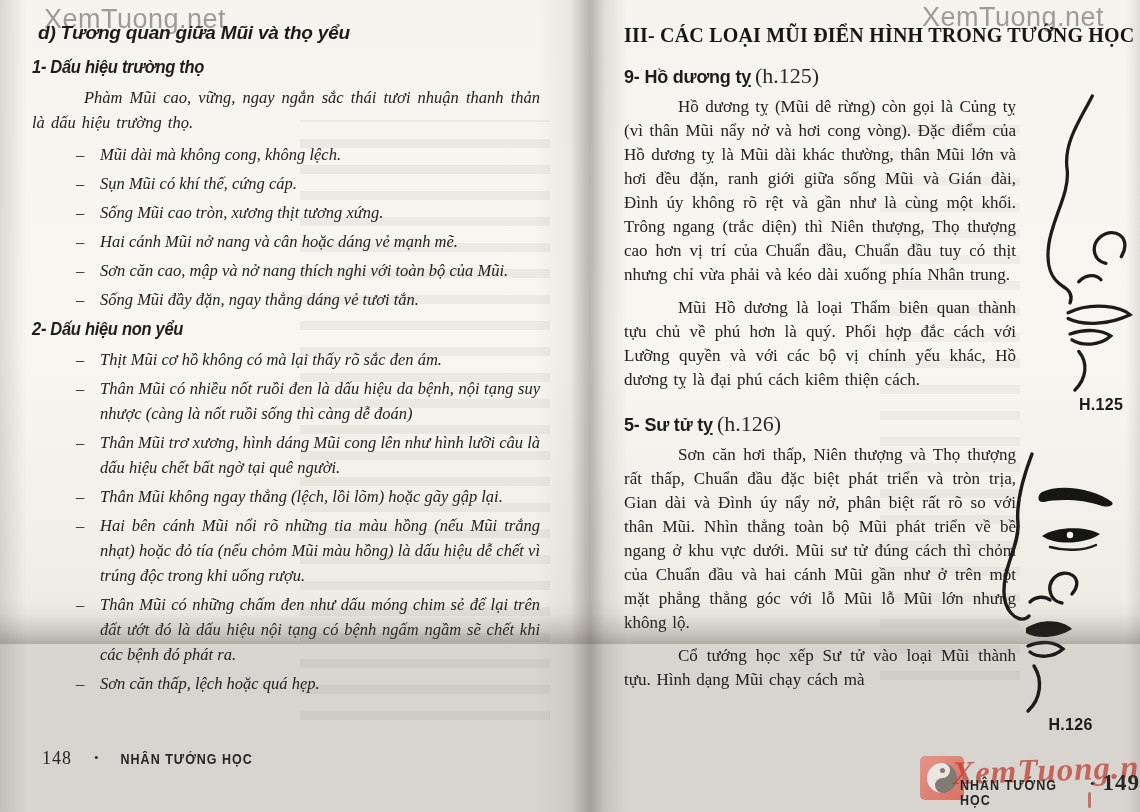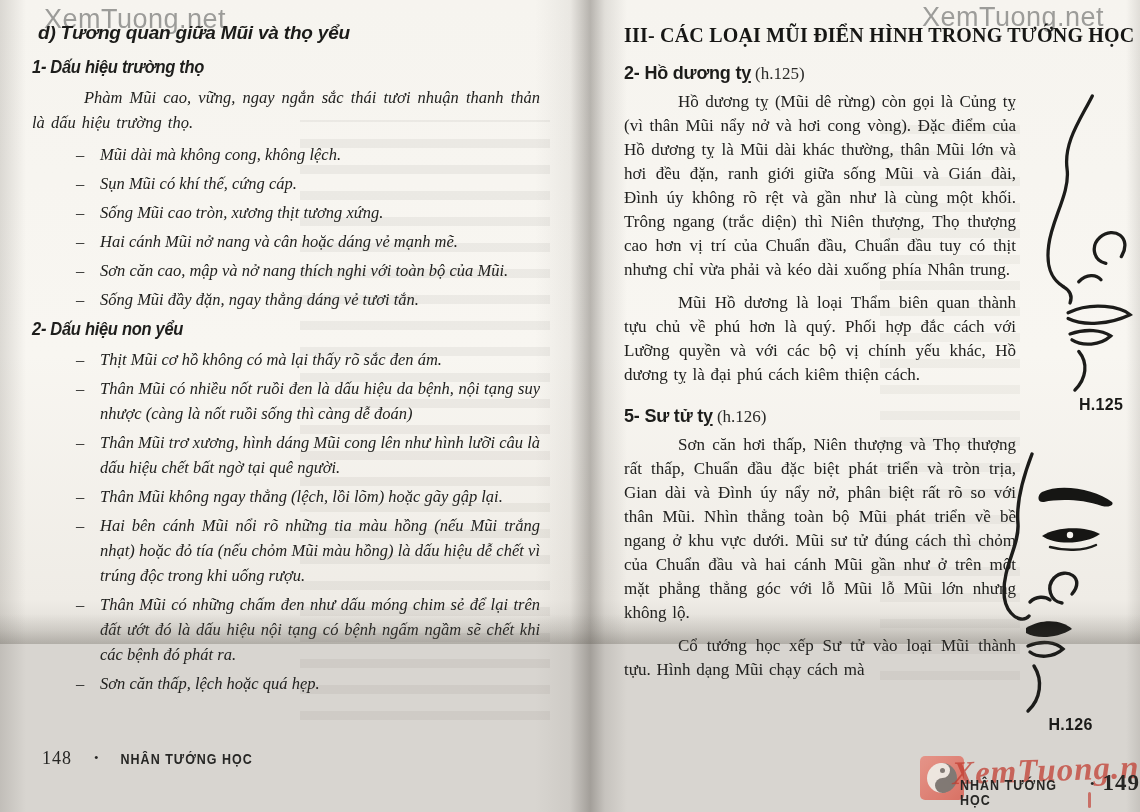--- a/index.html
+++ b/index.html
@@ -81,21 +81,21 @@
   .page-right { position:absolute; left:624px; top:24px; width:500px; color:#21211f; }
   .h-right {
     font-family:"Liberation Serif", serif; font-weight:bold; font-size:20px;
     letter-spacing:0.2px; color:#161614; margin-bottom:16px; white-space:nowrap;
   }
   .h-sub2 { margin:4px 0 6px 0; }
   .h-sub2 .t {
     font-family:"Liberation Sans", sans-serif; font-weight:bold; font-size:18px;
     letter-spacing:-0.2px; color:#1c1c1a;
   }
-  .h-sub2 .ref { font-size:17px; color:#2a2a28; }
+  .h-sub2 .ref { font-size:22px; color:#2a2a28; }
   .p-right {
     width:392px; font-size:17px; line-height:24px; text-align:justify; text-indent:54px;
     margin-bottom:9px; word-spacing:1.5px;
   }
   .gap-lg { height:6px; }
 
   .figure { position:absolute; }
   .figure svg { display:block; }
   .fig-label {
     font-family:"Liberation Sans", sans-serif; font-weight:bold; font-size:16px;
@@ -217,21 +217,21 @@
   <div class="footer-left">
     <span class="pageno">148</span>
     <span class="dot">•</span>
     <span class="btitle">NHÂN TƯỚNG HỌC</span>
   </div>
 
   <div class="page-right">
     <div class="h-right">III- CÁC LOẠI MŨI ĐIỂN HÌNH TRONG TƯỚNG HỌC</div>
 
     <div class="h-sub2">
-      <span class="t">2- Hồ dương tỵ</span>
+      <span class="t">9- Hồ dương tỵ</span>
       <span class="ref">(h.125)</span>
     </div>
     <p class="p-right">Hồ dương tỵ (Mũi dê rừng) còn gọi là Củng tỵ (vì thân Mũi nẩy nở và hơi cong vòng). Đặc điểm của Hồ dương tỵ là Mũi dài khác thường, thân Mũi lớn và hơi đều đặn, ranh giới giữa sống Mũi và Gián đài, Đình úy không rõ rệt và gần như là cùng một khối. Trông ngang (trắc diện) thì Niên thượng, Thọ thượng cao hơn vị trí của Chuẩn đầu, Chuẩn đầu tuy có thịt nhưng chỉ vừa phải và kéo dài xuống phía Nhân trung.</p>
     <p class="p-right">Mũi Hồ dương là loại Thẩm biên quan thành tựu chủ về phú hơn là quý. Phối hợp đắc cách với Lưỡng quyền và với các bộ vị chính yếu khác, Hồ dương tỵ là đại phú cách kiêm thiện cách.</p>
 
     <div class="gap-lg"></div>
 
     <div class="h-sub2">
       <span class="t">5- Sư tử tỵ</span>
       <span class="ref">(h.126)</span>

